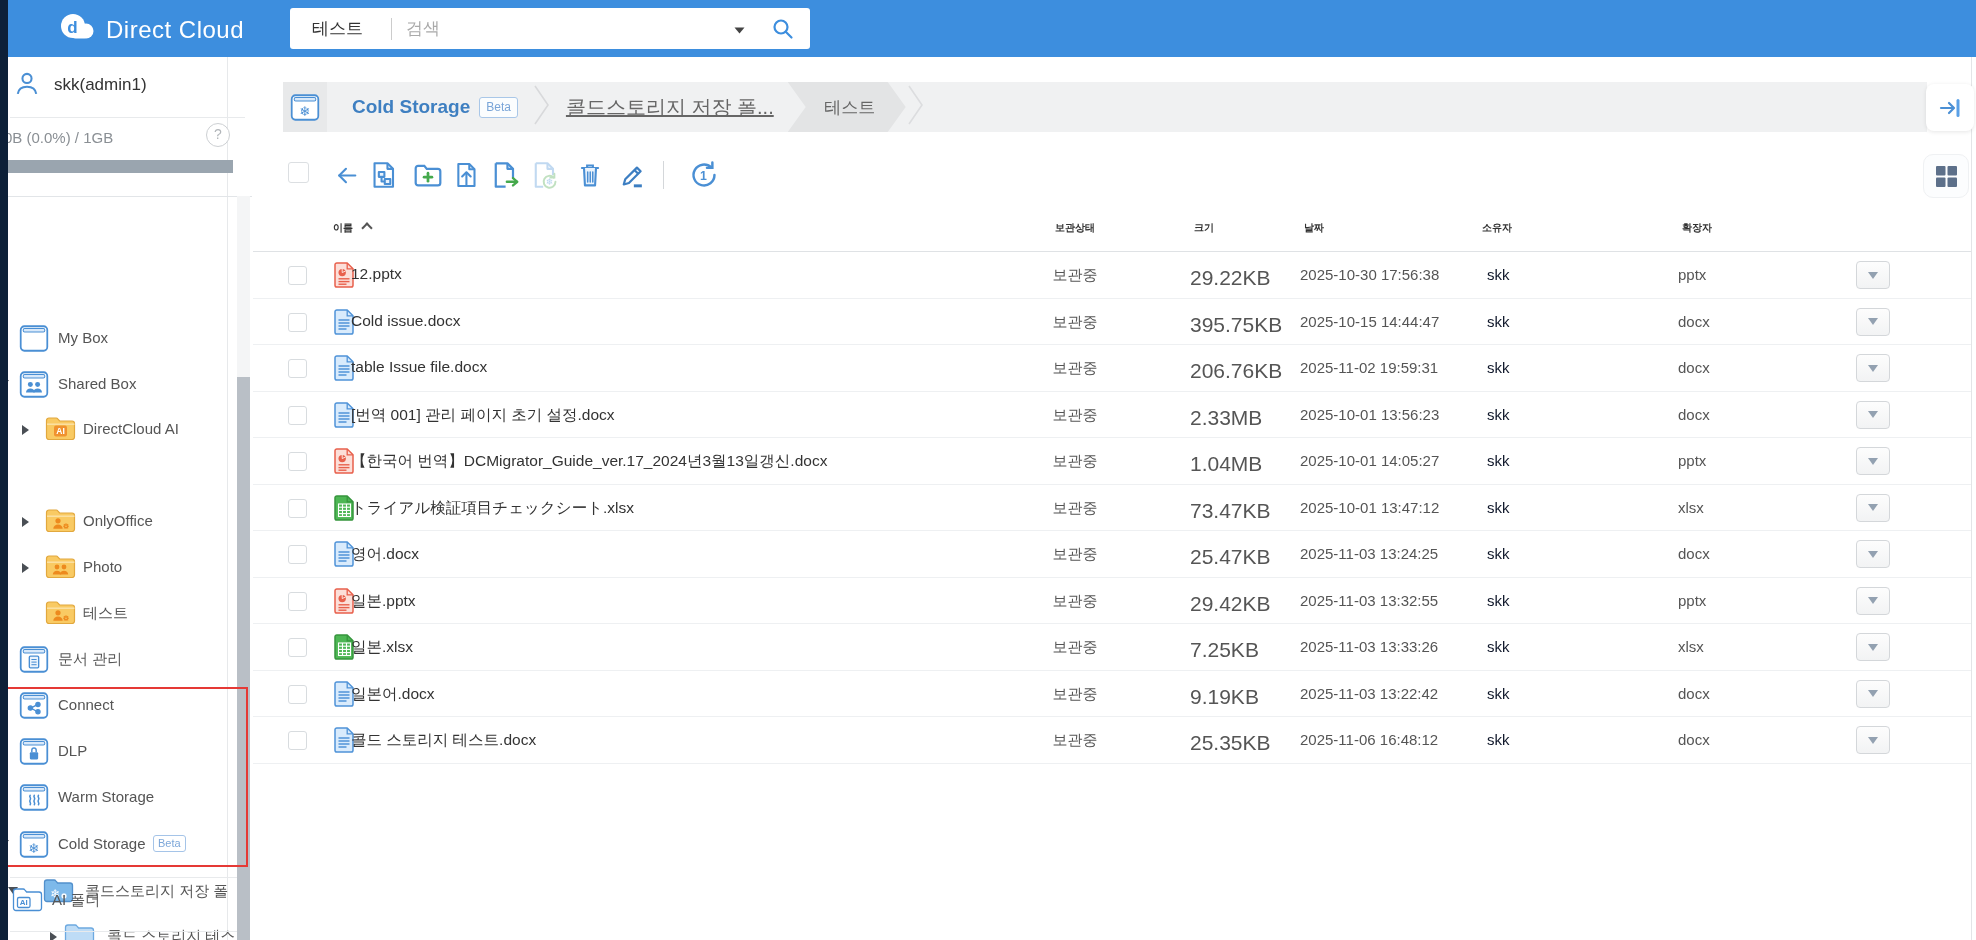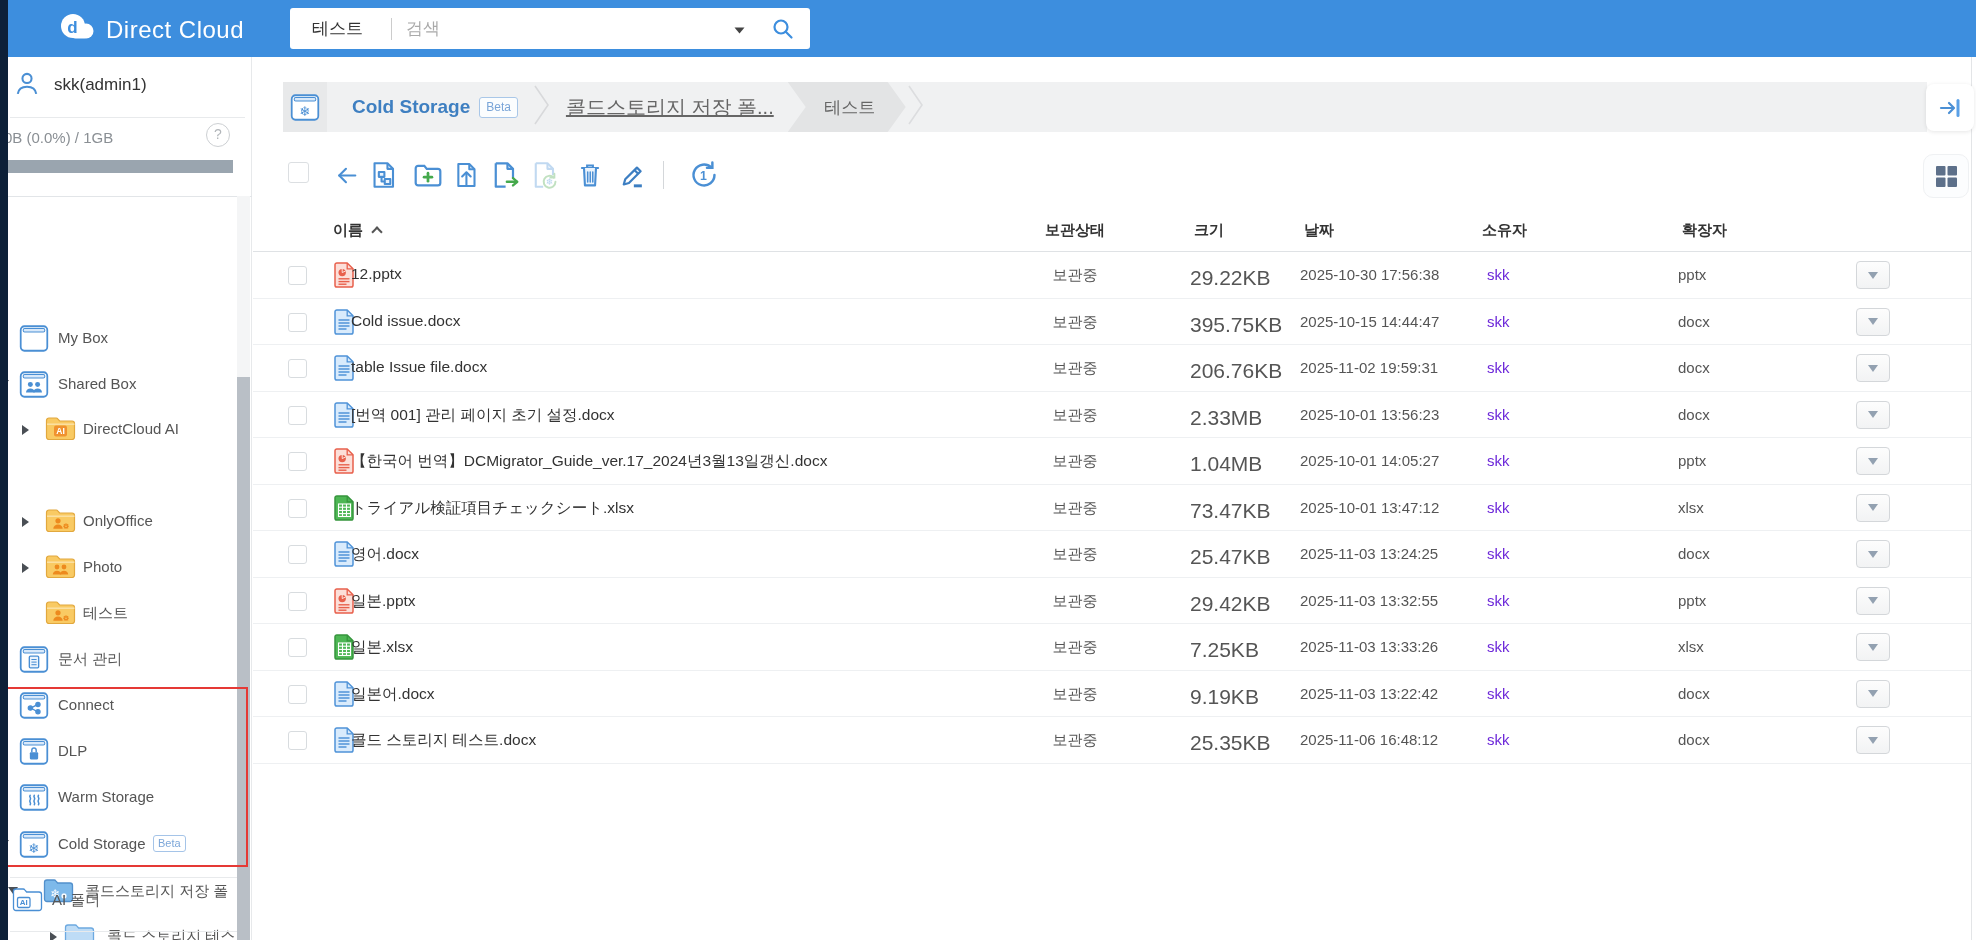--- a/index.html
+++ b/index.html
@@ -13,21 +13,21 @@
   .logo { position:absolute; left:58px; top:10px; display:flex; align-items:center; gap:8px; color:#fff; }
   .logo-text { font-size:24px; font-weight:400; letter-spacing:0.5px; color:#fff; }
   .searchbox { position:absolute; left:290px; top:8px; width:520px; height:41px; background:#fff; border-radius:3px; display:flex; align-items:center; }
   .search-scope { margin-left:22px; font-size:17px; color:#333; white-space:nowrap; }
   .search-divider { width:1px; height:22px; background:#ccc; margin:0 14px 0 28px; }
   .search-placeholder { font-size:17px; color:#aaa; flex:1; }
   .search-caret { margin-right:26px; }
   .search-glass { margin-right:16px; display:flex; }
 
   
-  .sidebar { position:absolute; left:0; top:57px; width:252px; height:883px; background:#fff; border-right:1px solid #e7e9eb; }
+  .sidebar { position:absolute; left:0; top:57px; width:228px; height:883px; background:#fff; border-right:1px solid #e7e9eb; }
   .user-row { position:absolute; left:14px; top:13px; display:flex; align-items:center; gap:14px; }
   .user-name { font-size:17px; color:#333; }
   .sb-div1 { position:absolute; left:10px; top:60px; width:235px; height:1px; background:#e8eaec; }
   .quota-text { position:absolute; left:4px; top:72px; font-size:15px; color:#8a8f94; white-space:nowrap; }
   .help-circle { position:absolute; left:206px; top:66px; width:24px; height:24px; border:1.5px solid #cdd0d3; border-radius:50%; color:#b2b6ba; font-size:14px; text-align:center; line-height:21px; background:#fff; }
   .quota-bar { position:absolute; left:0px; top:103px; width:233px; height:13px; background:#9aa5af; }
   .tree { position:absolute; left:0; top:139px; width:252px; height:744px; border-top:1px solid #e2e5e8; overflow:hidden; }
   .tree-item { position:absolute; left:0; width:237px; height:46px; display:block; white-space:nowrap; overflow:hidden; cursor:pointer; }
   .tree-label { position:absolute; font-size:15px; color:#555; top:13px; }
   .tri { position:absolute; width:0; height:0; top:18px; }
@@ -56,32 +56,32 @@
     clip-path:polygon(0% 0%, calc(100% - 18px) 0%, 100% 50%, calc(100% - 18px) 100%, 0% 100%, 18px 50%); }
   .panel-toggle { position:absolute; left:1673px; top:27px; width:48px; height:47px; background:#fff; border-radius:8px; box-shadow:0 1px 4px rgba(0,0,0,0.10); display:flex; align-items:center; justify-content:center; cursor:pointer; z-index:20; }
 
   .toolbar { position:absolute; left:0; top:93px; width:1718px; height:52px; }
   .tb-cb { position:absolute; left:35px; top:12px; width:21px; height:21px; border:1px solid #dcdfe2; border-radius:3px; background:#fff; cursor:pointer; }
   .tb-ico { position:absolute; top:8px; width:34px; height:34px; display:flex; align-items:center; justify-content:center; cursor:pointer; }
   .tb-divider { position:absolute; left:410px; top:11px; width:1px; height:28px; background:#d4d7da; }
   .grid-btn { position:absolute; left:1670px; top:4px; width:46px; height:44px; border:1px solid #eff1f3; background:#fcfdfe; border-radius:10px; display:flex; align-items:center; justify-content:center; cursor:pointer; }
 
   .thead { position:absolute; left:0; top:156px; width:1718px; height:39px; border-bottom:1px solid #dfe2e5; }
-  .th { position:absolute; top:8px; font-size:15px; font-weight:bold; color:#333; }
+  .th { position:absolute; top:8px; font-size:10px; font-weight:bold; color:#333; }
   .sort-caret { display:inline-block; width:8px; height:8px; border-left:2px solid #555; border-top:2px solid #555; transform:rotate(45deg); margin-left:10px; vertical-align:-1px; }
 
   .rows { position:absolute; left:0; top:195px; width:1718px; }
   .frow { position:relative; width:1718px; height:46.5px; border-bottom:1px solid #eef0f2; }
   .frow .cb { position:absolute; left:35px; top:14px; width:19px; height:19px; border:1px solid #d8dcdf; border-radius:3px; background:#fff; cursor:pointer; }
   .frow .ficon { position:absolute; left:81px; top:10px; }
   .frow .fname { position:absolute; left:98px; top:13px; font-size:15.5px; color:#333; white-space:nowrap; cursor:pointer; }
   .frow .fstatus { position:absolute; left:762px; top:14px; width:120px; text-align:center; font-size:15px; color:#555; }
   .frow .fsize { position:absolute; left:937px; top:14px; font-size:21px; color:#555; }
   .frow .fdate { position:absolute; left:1047px; top:14px; font-size:15px; color:#555; }
-  .frow .fowner { position:absolute; left:1234px; top:14px; font-size:15px; color:#6d28d9; }
+  .frow .fowner { position:absolute; left:1234px; top:14px; font-size:15px; color:#0f172a; }
   .frow .fext { position:absolute; left:1425px; top:14px; font-size:15px; color:#555; }
   .frow .fmenu { position:absolute; left:1603px; top:9px; width:34px; height:28px; border:1px solid #d4d7da; border-radius:4px; background:linear-gradient(#fdfdfd,#f2f3f4); display:flex; align-items:center; justify-content:center; cursor:pointer; }
   .fmenu .mtri { width:0; height:0; border-left:5px solid transparent; border-right:5px solid transparent; border-top:7px solid #93a1b1; }
 </style>
 </head>
 <body>
 
 <div class="page">
 
   <div class="topbar">

